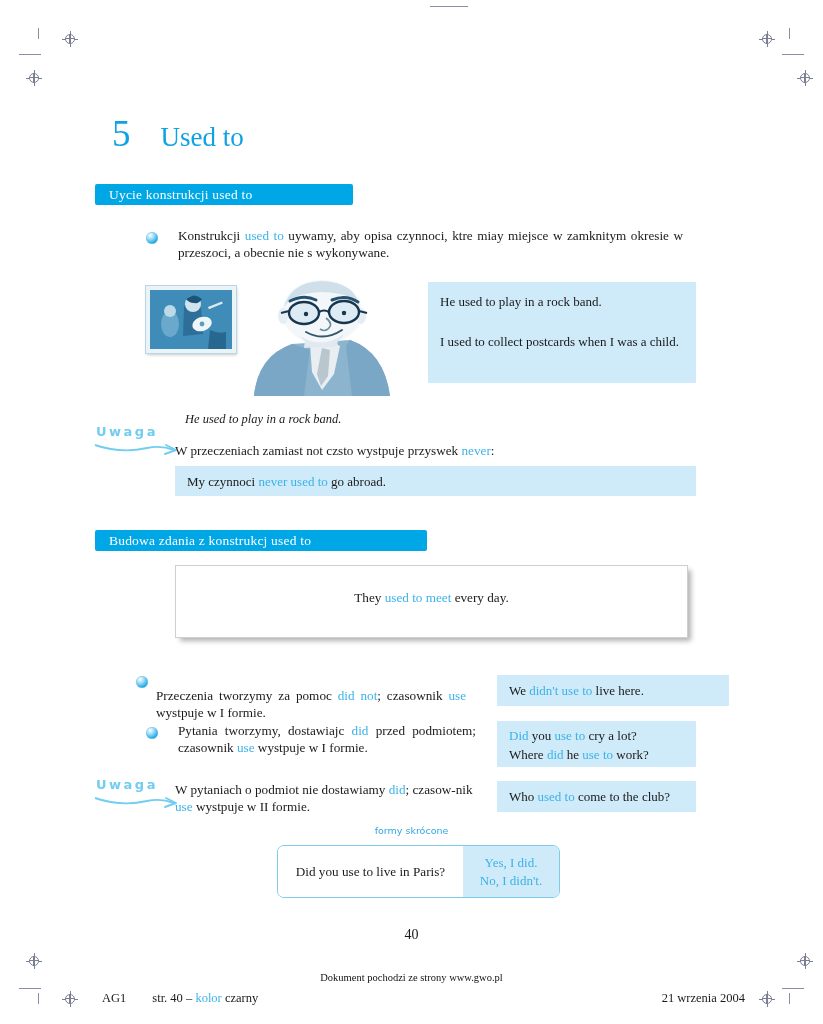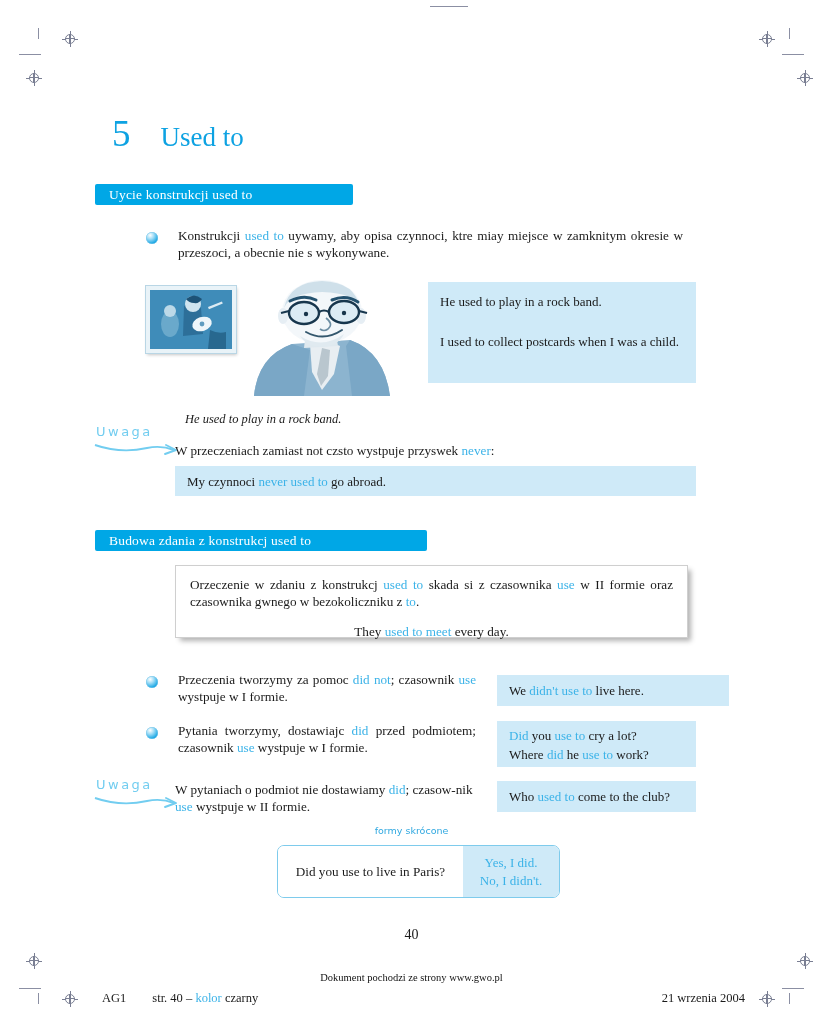--- a/index.html
+++ b/index.html
@@ -139,20 +139,21 @@
     top: 412px;
     font-size: 12.5px;
     font-style: italic;
   }
 
   
   .uwaga {
     position: absolute;
     width: 90px;
     height: 40px;
+    font-weight: bold;
   }
   .uwaga-word {
     font-family: "DejaVu Sans", sans-serif;
     font-size: 13px;
     color: #72cdf0;
     letter-spacing: 2.5px;
     display: block;
     padding-left: 2px;
   }
 
@@ -372,25 +373,24 @@
   <span>W przeczeniach zamiast not czsto wystpuje przyswek </span><span class="blue">never</span><span>:</span>
 </div>
 
 <div class="exbox" style="left:175px; top:466px; width:521px; height:30px; padding-top:6px;">
   <span>My czynnoci </span><span class="blue">never used to</span><span> go abroad.</span>
 </div>
 
 <div class="sectionbar" id="bar-2">Budowa zdania z konstrukcj used to</div>
 
 <div class="shadowpanel" style="left:175px; top:565px; width:513px; height:73px; padding:10px 14px;">
-  <div class="panel-text"><span>Orzeczenie w zdaniu z konstrukcj </span><span class="blue">used to</span><span> skada si z czasownika </span><span class="blue">use</span><span> w II formie oraz czasownika gwnego w bezokoliczniku z </span><span class="blue">to</span><span>.</span></div>
   <div class="panel-example"><span>They </span><span class="blue">used to meet</span><span> every day.</span></div>
 </div>
 
-<div class="bullet-row" style="left:146px; top:672px; width:330px;">
+<div class="bullet-row" style="left:136px; top:672px; width:330px;flex-direction:column;">
   <span class="bullet-dot"></span>
   <span class="bullet-text"><span>Przeczenia tworzymy za pomoc </span><span class="blue">did not</span><span>; czasownik </span><span class="blue">use</span><span> wystpuje w I formie.</span></span>
 </div>
 
 <div class="exbox" style="left:497px; top:675px; width:232px; height:31px; padding-top:6px;">
   <span>We </span><span class="blue">didn't use to</span><span> live here.</span>
 </div>
 
 <div class="bullet-row" style="left:146px; top:723px; width:330px;">
   <span class="bullet-dot"></span>

